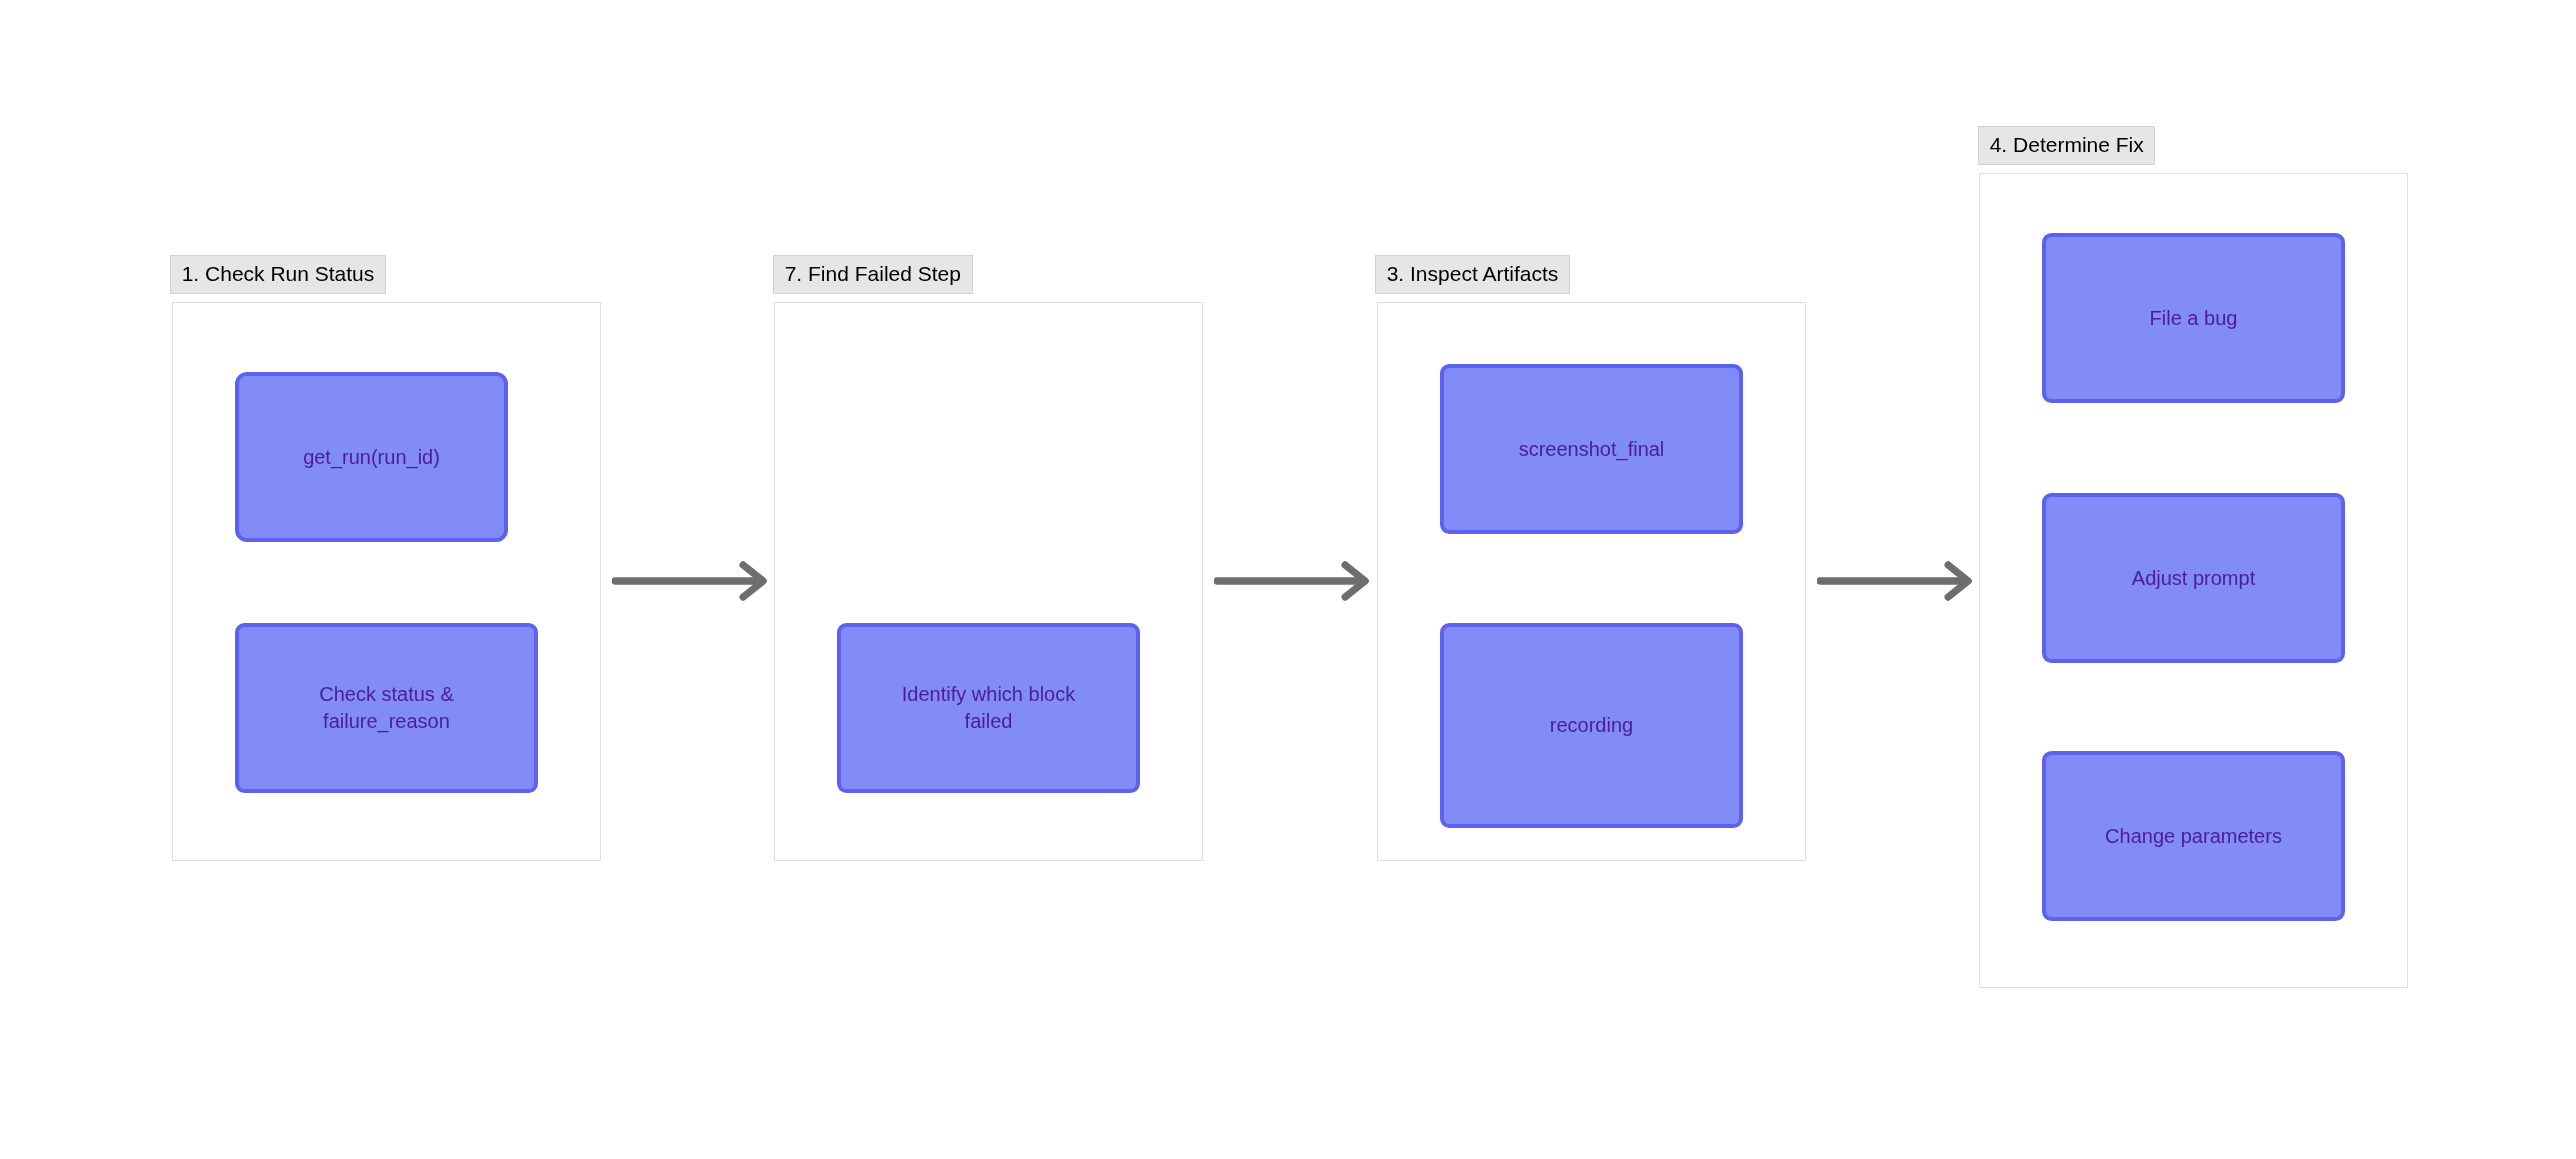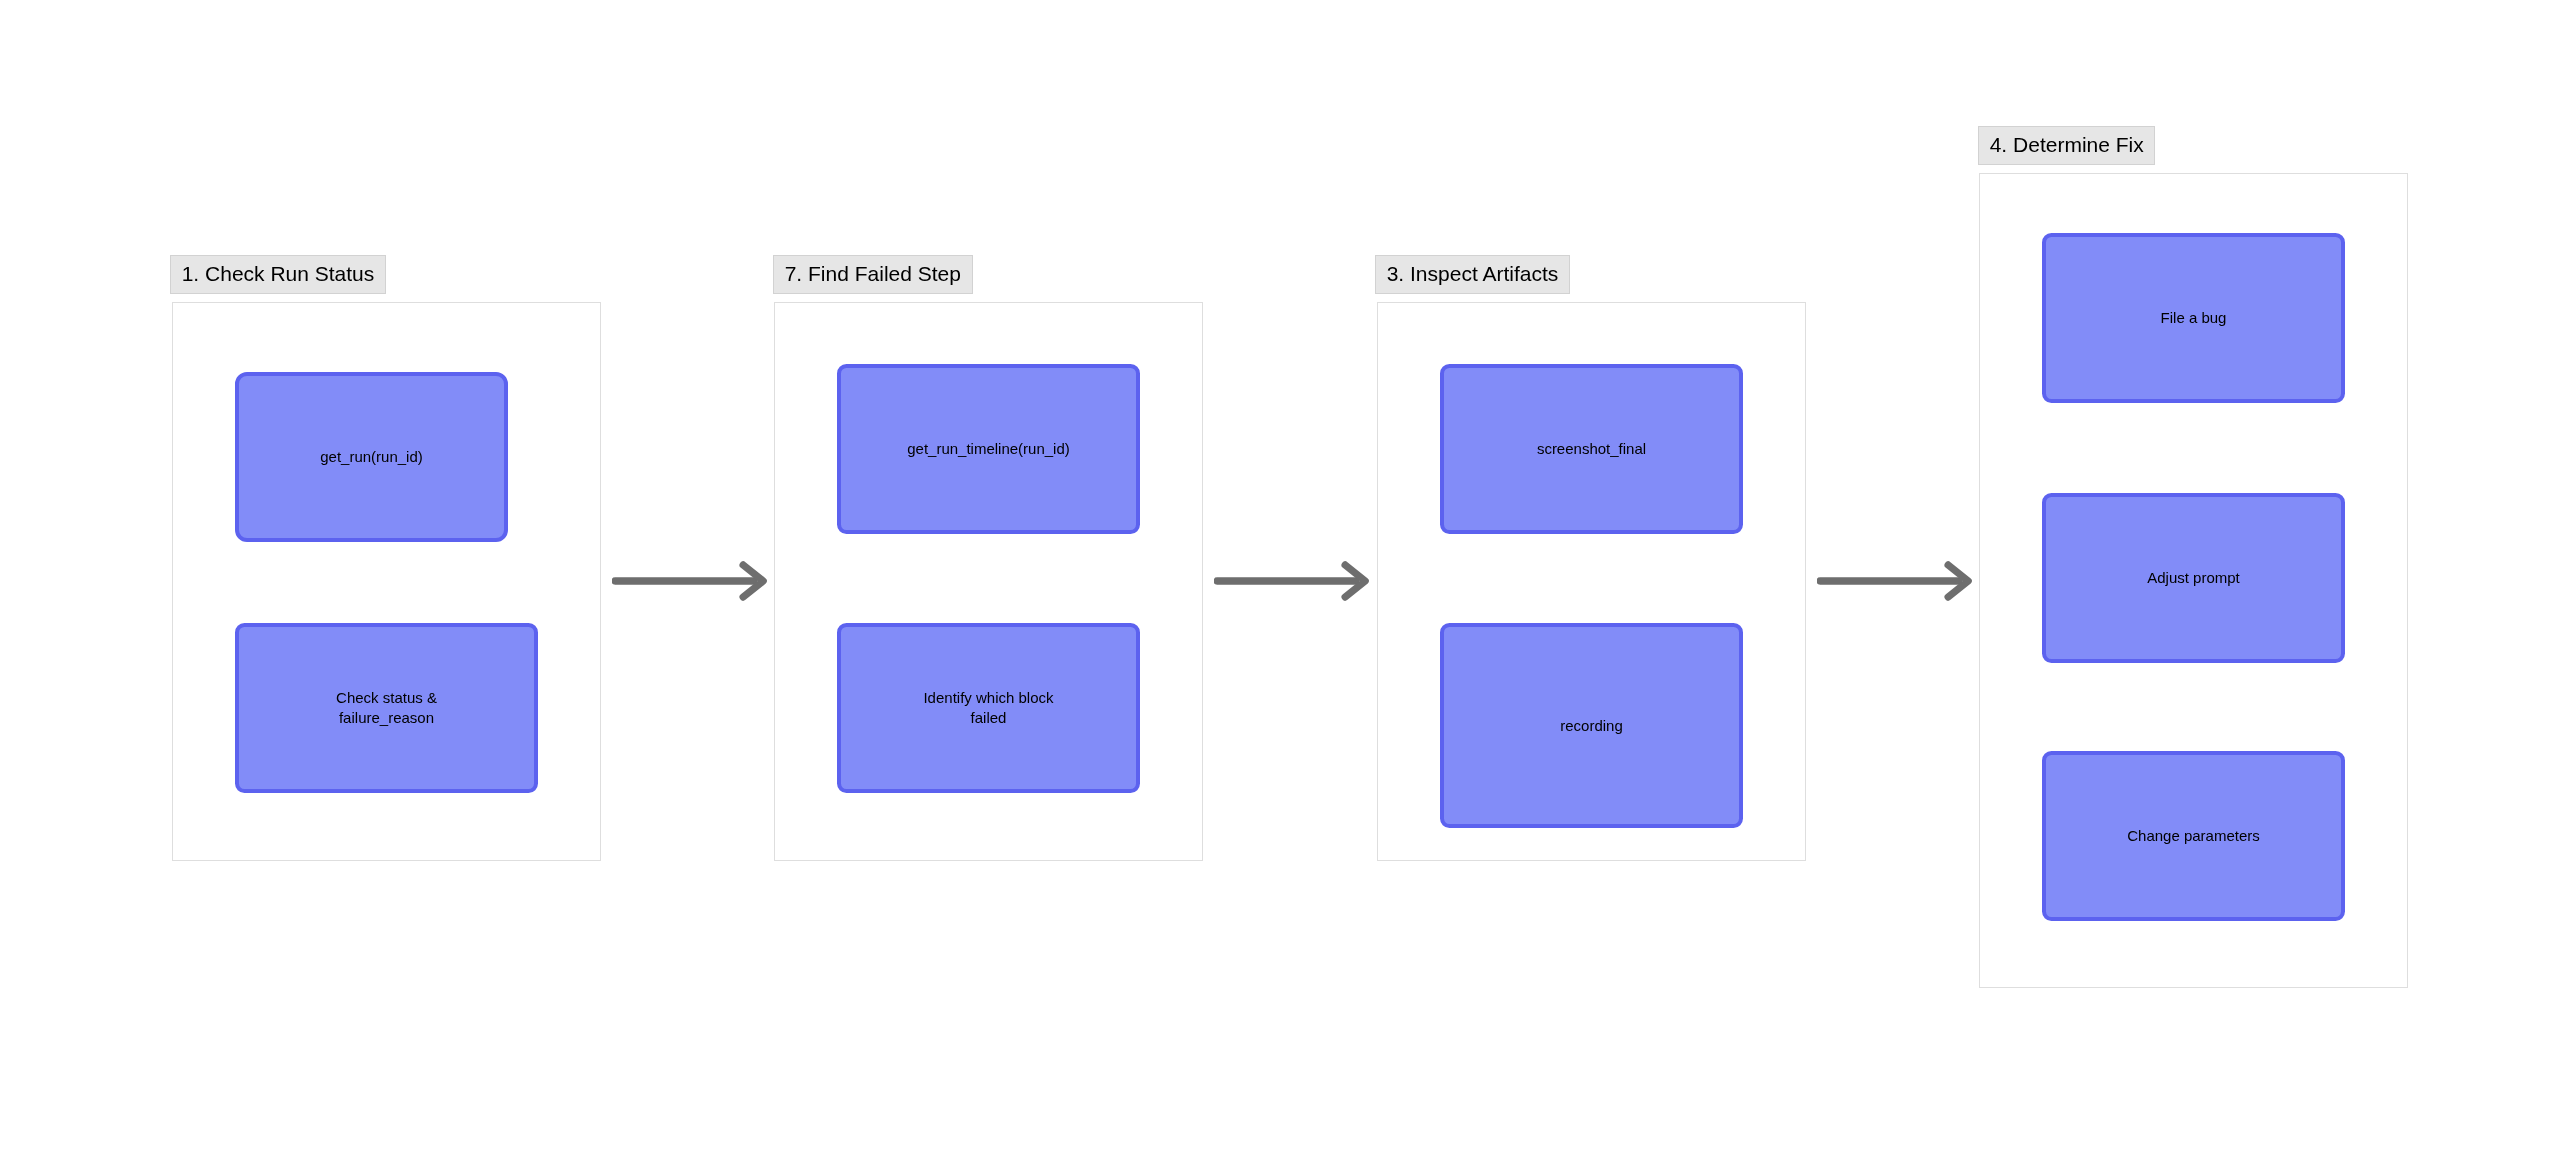--- a/index.html
+++ b/index.html
@@ -50,22 +50,22 @@
     background: #828cf8;
     border: 4px solid #5c62ef;
     border-radius: 9.4px;
     box-sizing: border-box;
     display: flex;
     align-items: center;
     justify-content: center;
     text-align: center;
   }
   .node-label {
-    color: #000000;
-    font-size: 15px;
+    color: #4c1d95;
+    font-size: 20px;
     line-height: 1.33;
     padding: 0 9.4px;
     font-family: "Liberation Sans", sans-serif;
     white-space: pre-line;
   }
 
   
   .edge {
     position: absolute;
   }
@@ -95,23 +95,20 @@
       <line x1="4" y1="30" x2="212" y2="30" stroke="#6e6e6e" stroke-width="11" stroke-linecap="round"></line>
       <polyline points="196,6 226,30 196,54" fill="none" stroke="#6e6e6e" stroke-width="11" stroke-linecap="round" stroke-linejoin="round"></polyline>
     </svg>
   </div>
 
   <div class="cluster-label" style="left:773px; top:255px;">7. Find Failed Step</div>
 
   <div class="cluster" style="left:774px; top:302px; width:429px; height:559px;">
   </div>
 
-  <div class="node" style="left:837px; top:364px; width:303px; height:170px;">
-    <span class="node-label">get_run_timeline(run_id)</span>
-  </div>
 
   <div class="node" style="left:837px; top:623px; width:303px; height:170px;">
     <span class="node-label">Identify which block
 failed</span>
   </div>
 
   <div class="edge" style="left:1214px; top:561px;">
     <svg width="161" height="40" viewBox="0 0 240 60">
       <line x1="4" y1="30" x2="212" y2="30" stroke="#6e6e6e" stroke-width="11" stroke-linecap="round"></line>
       <polyline points="196,6 226,30 196,54" fill="none" stroke="#6e6e6e" stroke-width="11" stroke-linecap="round" stroke-linejoin="round"></polyline>

